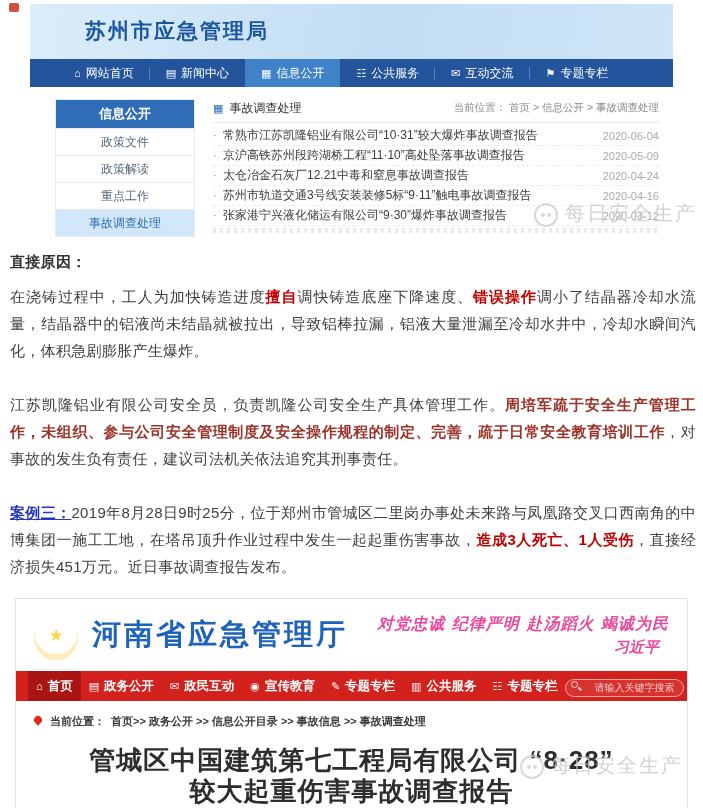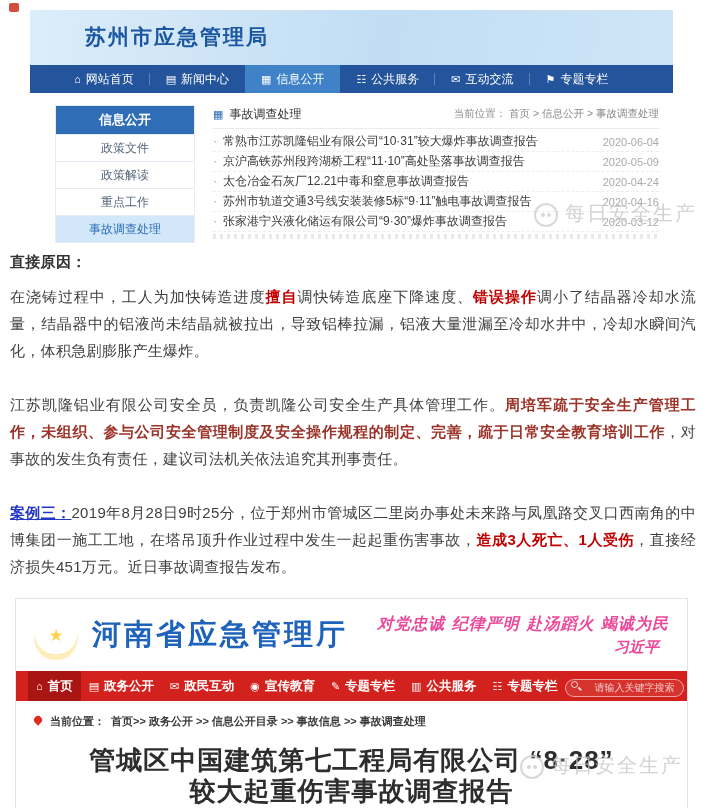--- a/index.html
+++ b/index.html
@@ -4,21 +4,21 @@
 <style>
   * { margin:0; padding:0; box-sizing:border-box; }
   html,body { background:#ffffff; }
   body { font-family:"Liberation Sans","DejaVu Sans",sans-serif; }
   .page { position:relative; width:703px; height:808px; background:#fff; overflow:hidden; }
 
   
   .corner-mark { position:absolute; left:9px; top:3px; width:10px; height:9px; background:#d03a2a; border-radius:2px; opacity:.9; }
 
   
-  .sz { position:absolute; left:30px; top:10px; width:643px; }
+  .sz { position:absolute; left:30px; top:4px; width:643px; }
   .sz-banner { height:55px; background:linear-gradient(100deg,#dcedfa 0%,#c2ddf3 55%,#cfe5f7 100%); padding:13px 0 0 55px; }
   .sz-banner .sz-title { font-size:21px; font-weight:bold; color:#1b57a0; letter-spacing:2px; }
   .sz-nav { height:28px; background:#24549b; display:flex; align-items:stretch; padding:0 28px; }
   .sz-nav-item { display:flex; align-items:center; gap:5px; padding:0 16px; color:#fff; font-size:12px; position:relative; cursor:pointer; }
   .sz-nav-item + .sz-nav-item::before { content:""; position:absolute; left:-1px; top:8px; bottom:8px; width:1px; background:rgba(255,255,255,.28); }
   .sz-nav-item.active { background:#3f82c8; }
   .sz-nav-item.active::before, .sz-nav-item.active + .sz-nav-item::before { display:none; }
   .sz-nav-ic { font-size:11px; line-height:1; }
   .sz-content { background:#fff; display:flex; padding:12px 12px 0 25px; height:150px; overflow:hidden; }
   .sz-side { width:140px; flex:none; border:1px solid #e4edf6; }

